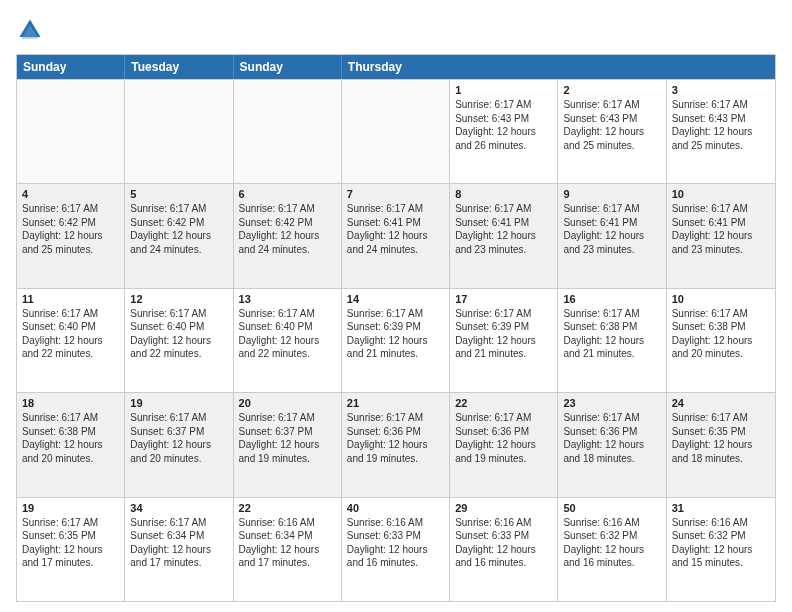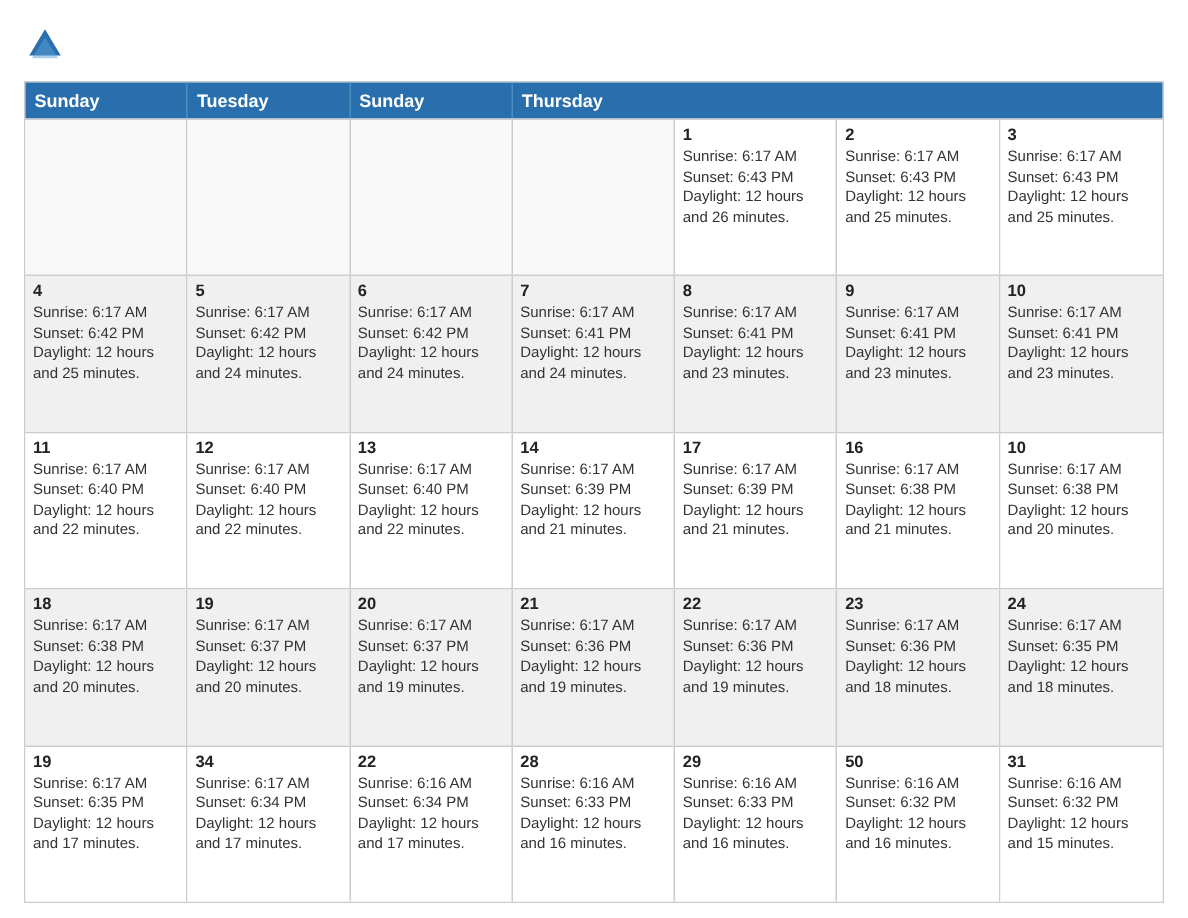--- a/index.html
+++ b/index.html
@@ -335,21 +335,21 @@
 and 17 minutes.</div>
           </div>
           <div class="day-cell">
             <span class="day-num">22</span>
             <div class="day-info" style="white-space: pre-line;">Sunrise: 6:16 AM
 Sunset: 6:34 PM
 Daylight: 12 hours
 and 17 minutes.</div>
           </div>
           <div class="day-cell">
-            <span class="day-num">28</span>
+            <span class="day-num">40</span>
             <div class="day-info" style="white-space: pre-line;">Sunrise: 6:16 AM
 Sunset: 6:33 PM
 Daylight: 12 hours
 and 16 minutes.</div>
           </div>
           <div class="day-cell">
             <span class="day-num">29</span>
             <div class="day-info" style="white-space: pre-line;">Sunrise: 6:16 AM
 Sunset: 6:33 PM
 Daylight: 12 hours

